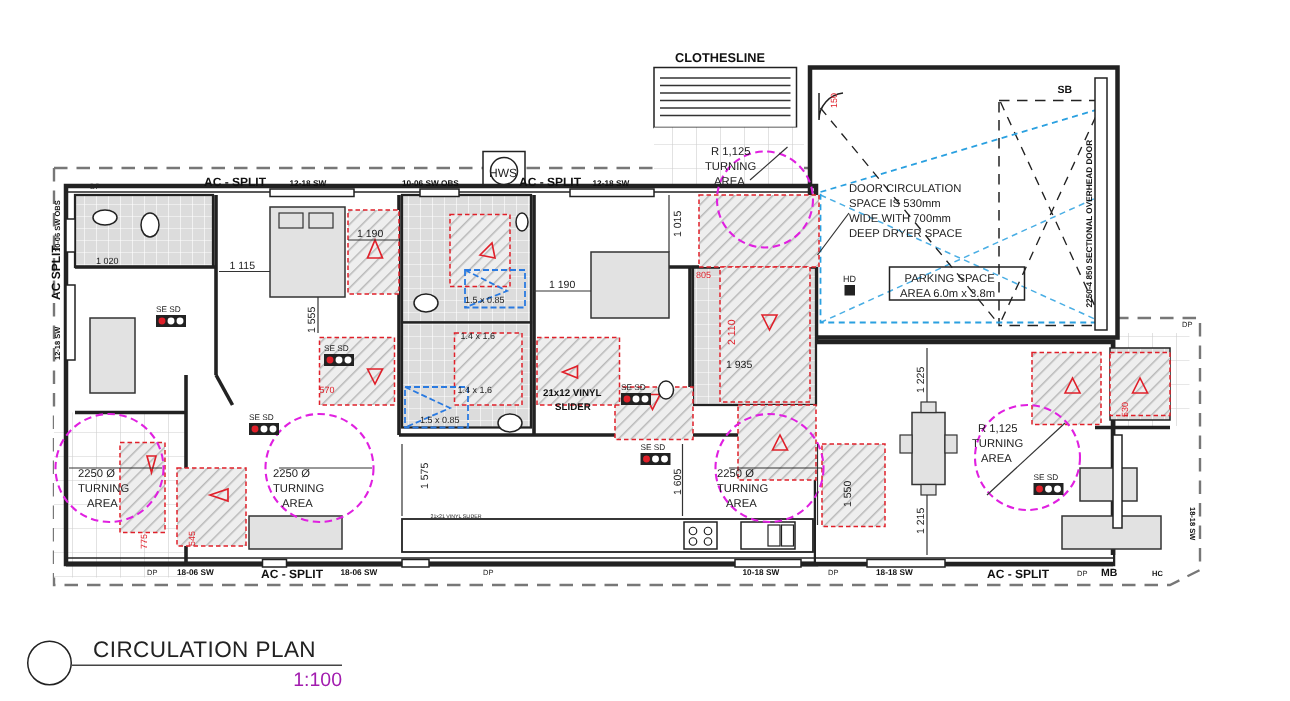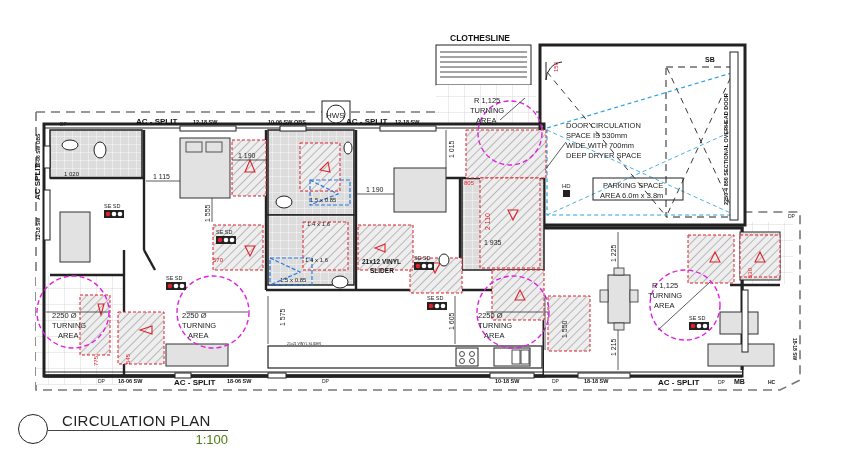--- a/index.html
+++ b/index.html
@@ -1,25 +1,25 @@
 <!DOCTYPE html>
 <html><head>
 <meta charset="utf-8">
 <style>
   html, body { margin:0; padding:0; background:#ffffff; }
   body { width:860px; height:467px; overflow:hidden; position:relative; font-family:"Liberation Sans", sans-serif; }
   #plan { position:absolute; left:0; top:0; width:860px; height:467px; }
   .lbl { font-family:"Liberation Sans", sans-serif; fill:#222; }
   .lbl-b { font-family:"Liberation Sans", sans-serif; font-weight:bold; fill:#111; }
   .lbl-r { font-family:"Liberation Sans", sans-serif; fill:#e0202a; }
-  .title-block { position:absolute; left:18px; top:410px; width:200px; height:40px; }
+  .title-block { position:absolute; left:18px; top:423px; width:200px; height:40px; }
   .title-circle { position:absolute; left:0; top:4px; width:30px; height:30px; border:1.4px solid #222; border-radius:50%; box-sizing:border-box; }
   .title-text { position:absolute; left:44px; top:2px; font-size:15px; letter-spacing:0.3px; color:#222; }
   .title-rule { position:absolute; left:30px; top:20px; width:180px; height:1.2px; background:#444; }
-  .title-scale { position:absolute; left:150px; top:22px; font-size:13px; color:#4d7c0f; width:60px; text-align:right; }
+  .title-scale { position:absolute; left:150px; top:22px; font-size:13px; color:#a21caf; width:60px; text-align:right; }
 </style>
 </head>
 <body>
 
 <svg id="plan" viewBox="0 0 860 467" xmlns="http://www.w3.org/2000/svg">
   <defs>
     <pattern id="hatch" patternUnits="userSpaceOnUse" width="6" height="6" patternTransform="rotate(45)">
       <rect width="6" height="6" fill="#eeeeee"></rect>
       <line x1="0" y1="0" x2="0" y2="6" stroke="#b8b8b8" stroke-width="2"></line>
     </pattern>

